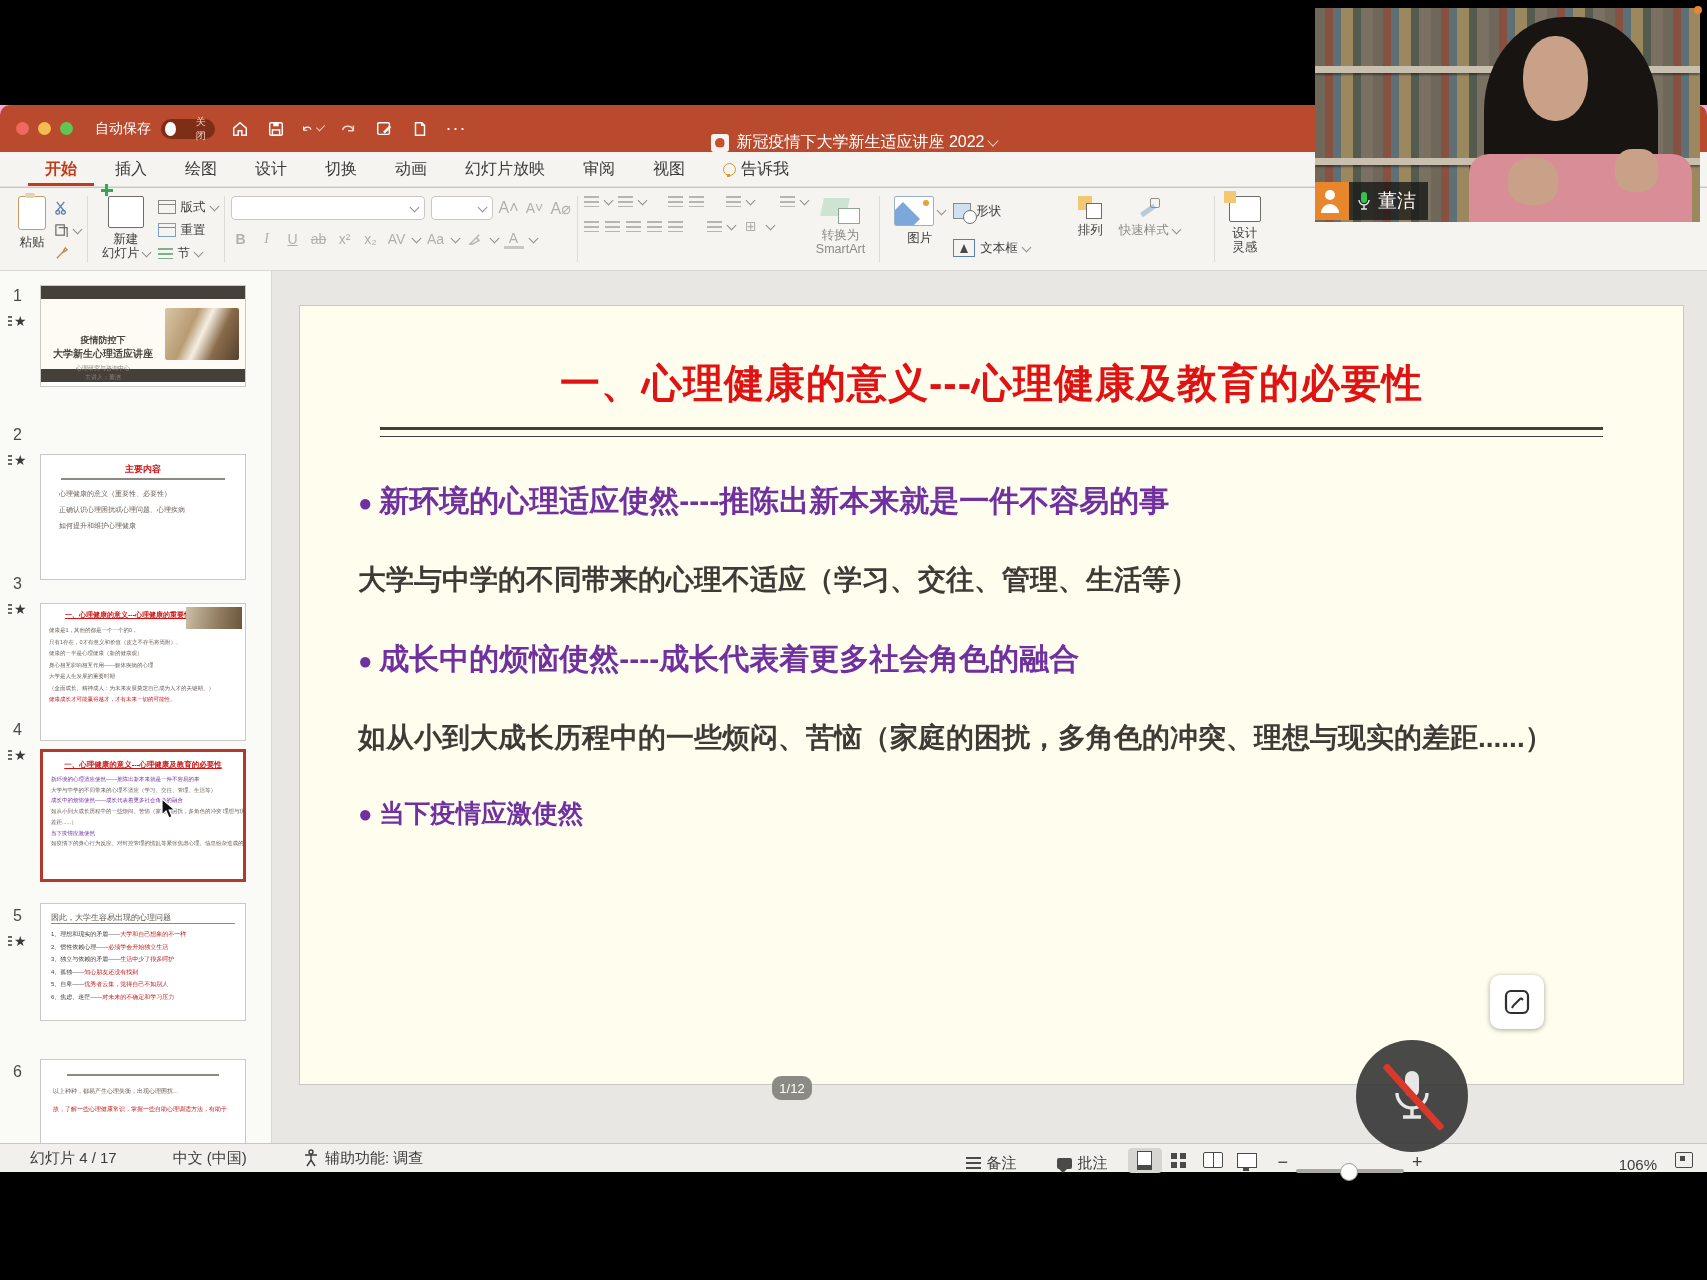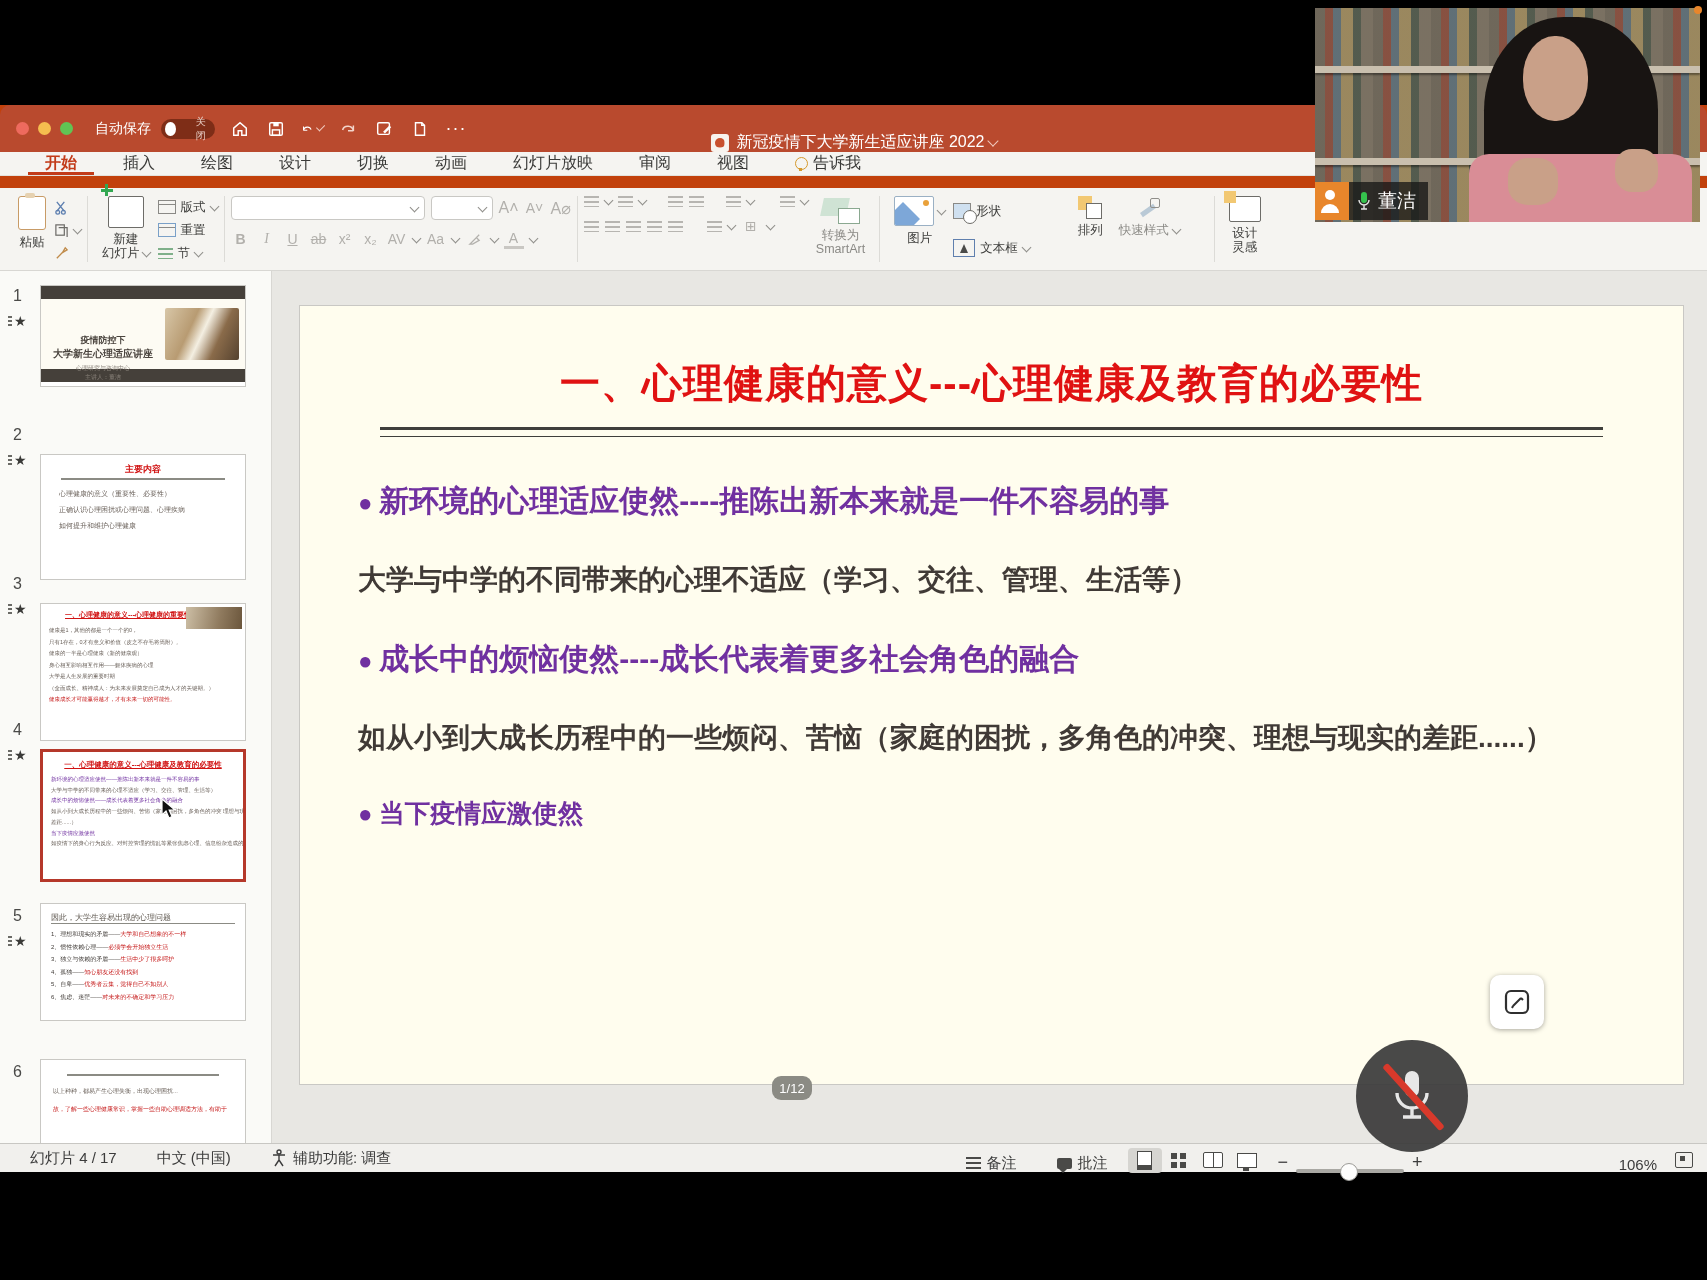--- a/index.html
+++ b/index.html
@@ -1,19 +1,19 @@
 <!DOCTYPE html>
 <html><head>
 <meta charset="utf-8">
 <style>
   html,body{margin:0;padding:0;}
   body{width:1707px;height:1280px;background:#000;position:relative;overflow:hidden;
        font-family:"Liberation Sans","DejaVu Sans",sans-serif;color:#3c3c3c;}
   
-  .window{position:absolute;left:0;top:105px;width:1707px;height:1067px;background:#c2410c;}
+  .window{position:absolute;left:0;top:105px;width:1707px;height:1067px;background:#f9a8d4;}
   
   .titlebar{position:absolute;left:0;top:0;width:100%;height:47px;background:#b94a2e;
             border-radius:10px 10px 0 0;display:flex;align-items:center;}
   .traffic{display:flex;gap:9px;margin-left:16px;}
   .tl{width:13px;height:13px;border-radius:50%;}
   .tl.r{background:#ee6a5e;}.tl.y{background:#f5bd4f;}.tl.g{background:#61c454;}
   .tb-label{color:#fff;font-size:14px;margin-left:22px;}
   .toggle{margin-left:10px;width:46px;height:20px;border-radius:10px;background:#7e2d17;
           display:flex;align-items:center;padding:0 4px;gap:20px;cursor:default;}
   .knob{width:14px;height:14px;border-radius:50%;background:#fff;}
@@ -21,22 +21,22 @@
   .tb-ico{margin-left:14px;width:22px;height:22px;display:flex;align-items:center;justify-content:center;color:#fff;}
   .tb-ico svg{display:block;}
   .chev{width:7px;height:7px;border-right:1.6px solid #f0c9bd;border-bottom:1.6px solid #f0c9bd;
         transform:rotate(45deg);display:inline-block;margin-left:4px;margin-top:-3px;}
   .tb-title{position:absolute;left:50%;top:14px;height:47px;transform:translateX(-50%);
             display:flex;align-items:center;color:#fff;font-size:16px;white-space:nowrap;}
   .ppt-ico{width:18px;height:18px;border-radius:3px;background:#f7f3ee;margin-right:8px;position:relative;}
   .ppt-ico::before{content:"";position:absolute;left:4px;top:4px;width:10px;height:10px;border-radius:50%;
                    background:#c8502e;clip-path:polygon(0 0,100% 0,100% 100%,0 100%);}
   
-  .tabsrow{position:absolute;left:0;top:47px;width:100%;height:24px;background:#f5f4f1;
-           display:flex;align-items:stretch;gap:12px;padding-left:28px;border-bottom:1px solid #e3e2de;box-sizing:border-box;}
+  .tabsrow{position:absolute;left:0;top:47px;width:100%;height:35px;background:#f5f4f1;
+           display:flex;align-items:stretch;gap:4px;padding-left:28px;border-bottom:1px solid #e3e2de;box-sizing:border-box;}
   .tabsrow .li{font-size:16px;color:#3a3a38;display:flex;align-items:center;padding:0 17px;cursor:default;}
   .tabsrow .li.active{color:#c23b19;font-weight:bold;box-shadow:inset 0 -3px 0 #c23b19;}
   .ic-bulb{width:11px;height:11px;border:1.6px solid #d69a2d;border-radius:50%;margin-right:5px;position:relative;}
   .ic-bulb::after{content:"";position:absolute;left:3px;top:10px;width:3px;height:3px;background:#d69a2d;}
   
   .ribbon{position:absolute;left:0;top:83px;width:100%;height:83px;background:#f5f4f1;
           border-bottom:1px solid #d8d7d3;display:flex;align-items:stretch;box-sizing:border-box;padding-left:10px;}
   .rsep{width:1px;background:#dcdbd7;margin:8px 6px;}
   .rgroup{display:flex;align-items:flex-start;padding-top:8px;}
   .bigbtn{display:flex;flex-direction:column;align-items:center;font-size:12.5px;color:#3e3e3c;gap:4px;padding:0 8px;}
@@ -113,21 +113,21 @@
   .slide-body .li{font-weight:bold;margin:0 0 37px;white-space:normal;line-height:1.45;}
   .slide-body .li-d{color:#403a36;font-size:28px;}
   .slide-body .li-p{color:#7030a0;font-size:30px;}
   .slide-body .li-p::before{content:"● ";font-size:24px;}
   .slide-body .li:last-child{font-size:25.5px;white-space:nowrap;}
   .page-badge{position:absolute;left:500px;top:805px;width:40px;height:24px;border-radius:9px;
               background:#8b8b84;color:#fff;font-size:13px;display:flex;align-items:center;justify-content:center;}
   
   .statusbar{position:absolute;left:0;bottom:0;width:100%;height:29px;background:#f1f0ed;
              border-top:1px solid #c8c7c3;display:flex;align-items:center;font-size:15px;color:#3c3c3c;box-sizing:border-box;}
-  .sb-left{display:flex;align-items:center;gap:0;}
+  .sb-left{display:flex;align-items:center;gap:16px;}
   .sb-item{display:flex;align-items:center;gap:6px;padding:0 20px;white-space:nowrap;}
   .sb-right{position:absolute;right:0;display:flex;align-items:flex-end;height:29px;}
   .vb{width:34px;height:25px;display:flex;align-items:center;justify-content:center;border-radius:4px;}
   .vb.sel{background:#d6d5d1;}
   .ic-normal{width:13px;height:17px;border:1.4px solid #4a4a48;background:#fff;
              box-shadow:inset 0 -4px 0 #4a4a48;}
   .ic-grid{width:15px;height:15px;background:
      linear-gradient(#4a4a48,#4a4a48) 0 0/6px 6px no-repeat,
      linear-gradient(#4a4a48,#4a4a48) 9px 0/6px 6px no-repeat,
      linear-gradient(#4a4a48,#4a4a48) 0 9px/6px 6px no-repeat,

